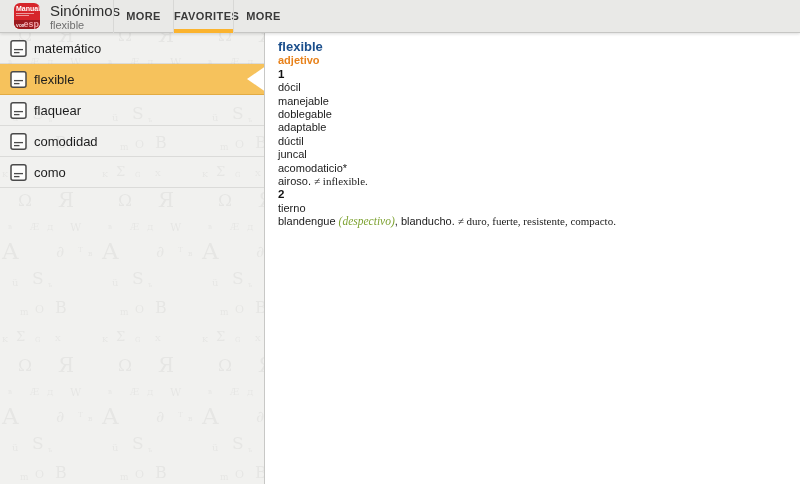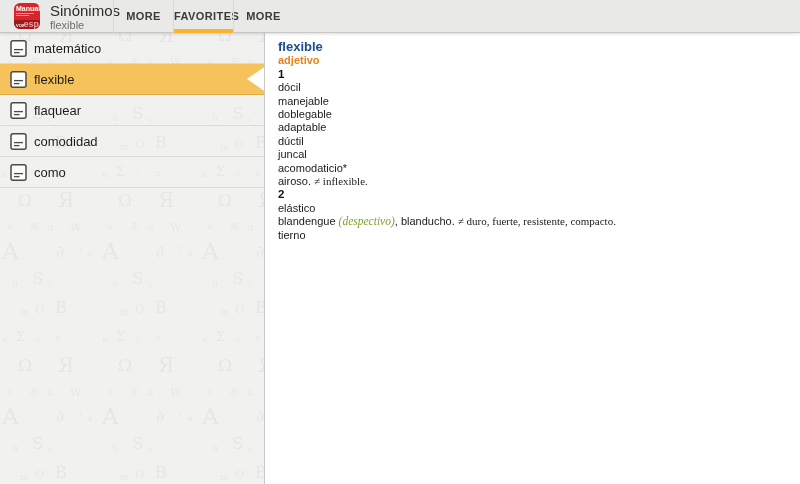--- a/index.html
+++ b/index.html
@@ -308,19 +308,18 @@
         <div class="line"><span class="seg-num">1</span></div>
         <div class="line"><span class="seg-plain">dócil</span></div>
         <div class="line"><span class="seg-plain">manejable</span></div>
         <div class="line"><span class="seg-plain">doblegable</span></div>
         <div class="line"><span class="seg-plain">adaptable</span></div>
         <div class="line"><span class="seg-plain">dúctil</span></div>
         <div class="line"><span class="seg-plain">juncal</span></div>
         <div class="line"><span class="seg-plain">acomodaticio*</span></div>
         <div class="line"><span class="seg-plain">airoso. </span><span class="seg-antonym">≠ inflexible.</span></div>
         <div class="line"><span class="seg-num">2</span></div>
-        <div class="line"><span class="seg-plain">elástico</span></div>
+        <div class="line"><span class="seg-plain">tierno</span></div>
         <div class="line"><span class="seg-plain">blandengue </span><span class="seg-register">(despectivo)</span><span class="seg-plain">, blanducho. </span><span class="seg-antonym">≠ duro, fuerte, resistente, compacto.</span></div>
-        <div class="line"><span class="seg-plain">tierno</span></div>
       </div>
   </main>
 
 </div>
 
 </body></html>

